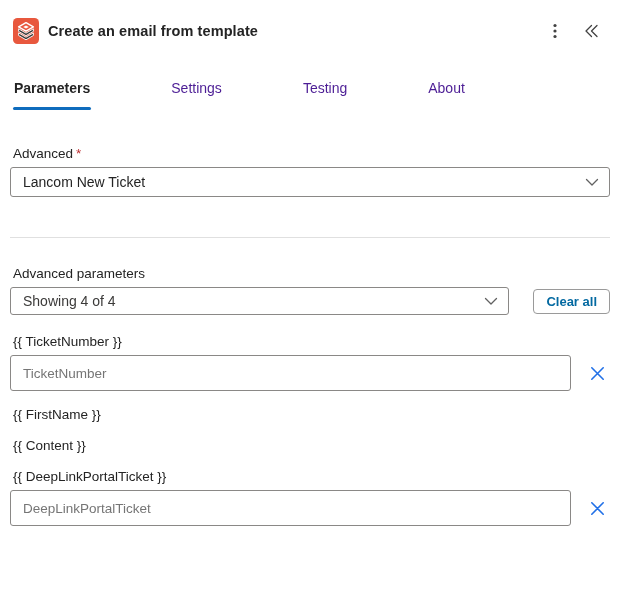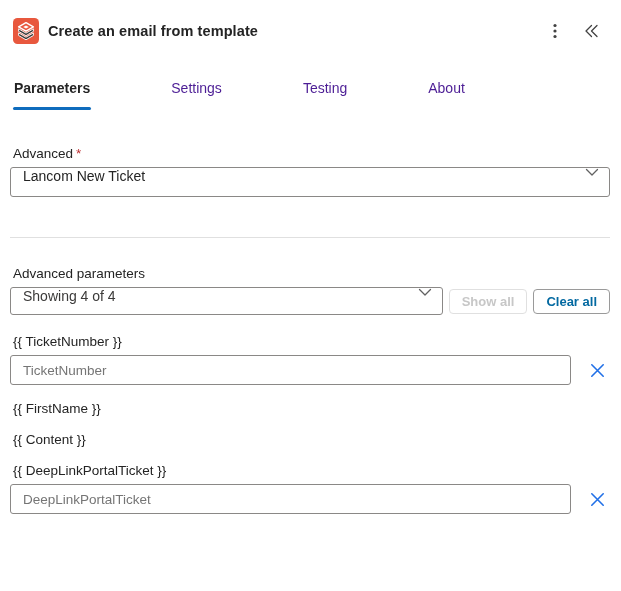--- a/index.html
+++ b/index.html
@@ -77,41 +77,41 @@
   .required { color: #BC2F32; margin-left: 3px; }
 
   .template-label { margin-top: 36px; }
 
   .select-box {
     height: 30px;
     border: 1px solid #8A8886;
     border-radius: 3px;
     background: #fff;
     display: flex;
-    align-items: flex-start;
+    align-items: center;
     padding: 0 10px 0 12px;
     cursor: pointer;
     width: 100%;
   }
   .select-value { font-size: 14px; color: #242424; flex: 1 1 auto; text-align: left; }
   .select-value.muted { color: #3b3a39; }
   .chevron-down { flex: 0 0 auto; color: #616161; }
 
   .divider {
     border: none;
     border-top: 1px solid #E0E0E0;
     margin: 40px 0 0 0;
   }
 
   .adv-label { margin-top: 28px; }
 
   .adv-row {
     display: flex;
     align-items: center;
-    gap: 6px;
+    gap: 24px;
   }
   .adv-row .select-box { flex: 1 1 auto; height: 28px; }
 
   .pill-btn {
     font-family: "Liberation Sans", sans-serif;
     font-size: 13px;
     font-weight: 700;
     background: #fff;
     border-radius: 4px;
     height: 25px;
@@ -128,21 +128,21 @@
     color: #0369a1;
     border: 1px solid #9a9a9a;
   }
 
   
   .fields { margin-top: 19px; }
   .field-row + .field-row { margin-top: 16px; }
   .input-line { display: flex; align-items: center; }
   .text-input {
     flex: 1 1 auto;
-    height: 30px;
+    height: 36px;
     border: 1px solid #8A8886;
     border-radius: 3px;
     padding: 0 12px;
     font-family: "Liberation Sans", sans-serif;
     font-size: 13.5px;
     color: #242424;
     outline: none;
   }
   .text-input::placeholder { color: #757575; opacity: 1; }
   .dismiss-btn {
@@ -205,21 +205,20 @@
   <hr class="divider">
 
   <div class="field-label adv-label">Advanced parameters</div>
   <div class="adv-row">
     <div class="select-box">
       <span class="select-value muted">Showing 4 of 4</span>
       <svg class="chevron-down" width="14" height="9" viewBox="0 0 14 9" fill="none">
         <path d="M1.5 1.5 L7 7 L12.5 1.5" stroke="#616161" stroke-width="1.3" stroke-linecap="round" stroke-linejoin="round"></path>
       </svg>
     </div>
-    <button class="pill-btn disabled" disabled="">Show all</button>
     <button class="pill-btn enabled">Clear all</button>
   </div>
 
   <div class="fields">
 
     <div class="field-row">
       <div class="field-label">{{ TicketNumber }}</div>
       <div class="input-line">
         <input class="text-input" type="text" placeholder="TicketNumber" style="">
         <button class="dismiss-btn">

